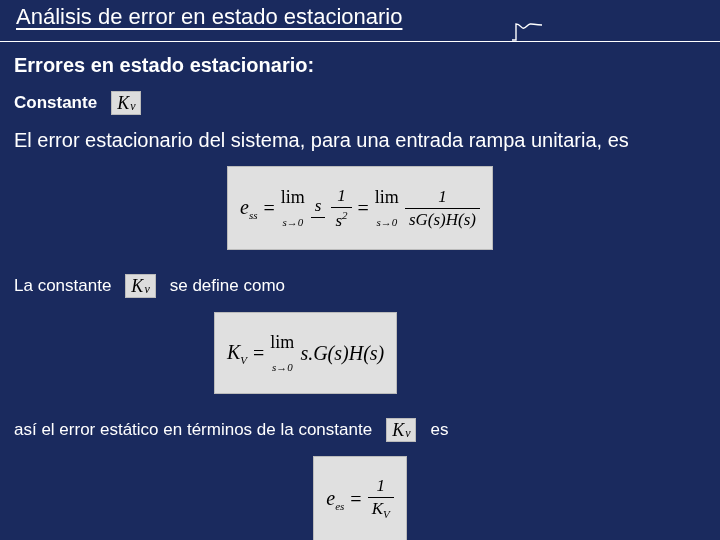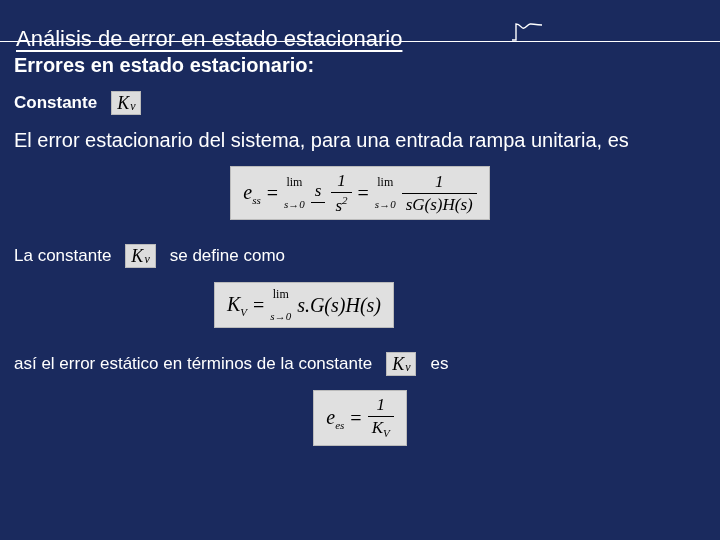--- a/index.html
+++ b/index.html
@@ -21,21 +21,20 @@
   }
   .title-text {
     position: absolute;
     left: 16px;
     top: 4px;
     font-size: 22px;
     color: #ffffff;
     text-decoration: underline;
     text-decoration-thickness: 1.5px;
     text-underline-offset: 4px;
-    margin-top: 22px;
   }
   .title-line-full {
     position: absolute;
     left: 0;
     right: 0;
     bottom: 6px;
     height: 0;
     border-top: 1.5px solid #ffffff;
   }
   .title-step {
@@ -96,21 +95,21 @@
     margin: 14px 0 24px 0;
   }
   .eq-wrap.left {
     justify-content: flex-start;
     padding-left: 200px;
   }
   .eq-box {
     background: #e0e0e0;
     color: #000000;
     border: 1px solid #bbbbbb;
-    padding: 5px 12px;
+    padding: 20px 12px;
     font-family: "Times New Roman", serif;
     font-size: 20px;
     display: flex;
     align-items: center;
     gap: 6px;
   }
   .eq-box .it { font-style: italic; }
   .eq-box .sub {
     font-size: 11px;
     vertical-align: sub;
@@ -120,21 +119,21 @@
     font-size: 11px;
     vertical-align: super;
   }
   .lim {
     display: inline-flex;
     flex-direction: column;
     align-items: center;
     line-height: 1;
     font-size: 18px;
   }
-  .lim .top { font-size: 12px; }
+  .lim .top { font-size: 18px; }
   .lim .bot { font-size: 11px; margin-top: 11px; font-style: italic; }
   .frac {
     display: inline-flex;
     flex-direction: column;
     align-items: center;
     line-height: 1.05;
     font-style: italic;
   }
   .frac .num, .frac .den {
     padding: 0 4px;

